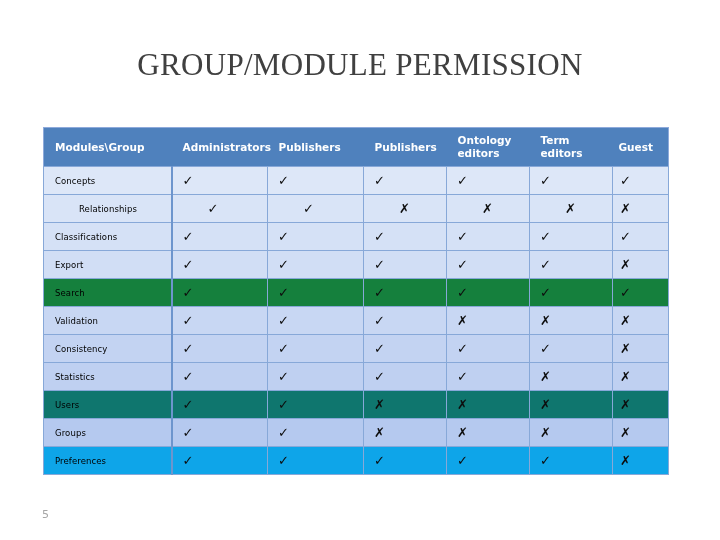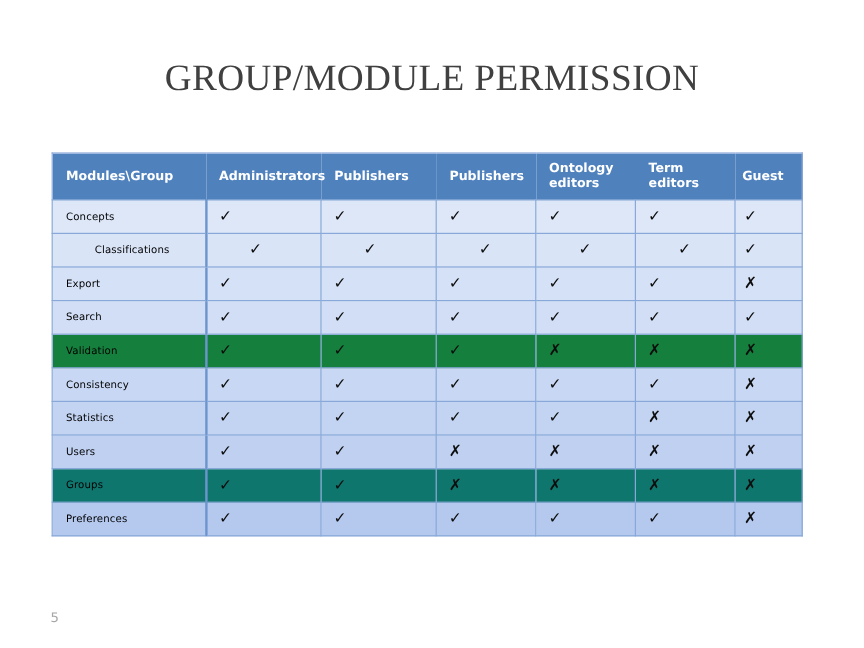--- a/index.html
+++ b/index.html
@@ -162,20 +162,29 @@
           <tr>
             <td class="modcell">Concepts</td>
             <td class="mark">✓</td>
             <td class="mark">✓</td>
             <td class="mark">✓</td>
             <td class="mark">✓</td>
             <td class="mark">✓</td>
             <td class="mark mark-guest">✓</td>
           </tr>
           <tr>
+            <td class="modcell">Relationships</td>
+            <td class="mark">✓</td>
+            <td class="mark">✓</td>
+            <td class="mark">✗</td>
+            <td class="mark">✗</td>
+            <td class="mark">✗</td>
+            <td class="mark mark-guest">✗</td>
+          </tr>
+          <tr>
             <td class="modcell">Classifications</td>
             <td class="mark">✓</td>
             <td class="mark">✓</td>
             <td class="mark">✓</td>
             <td class="mark">✓</td>
             <td class="mark">✓</td>
             <td class="mark mark-guest">✓</td>
           </tr>
           <tr>
             <td class="modcell">Export</td>

